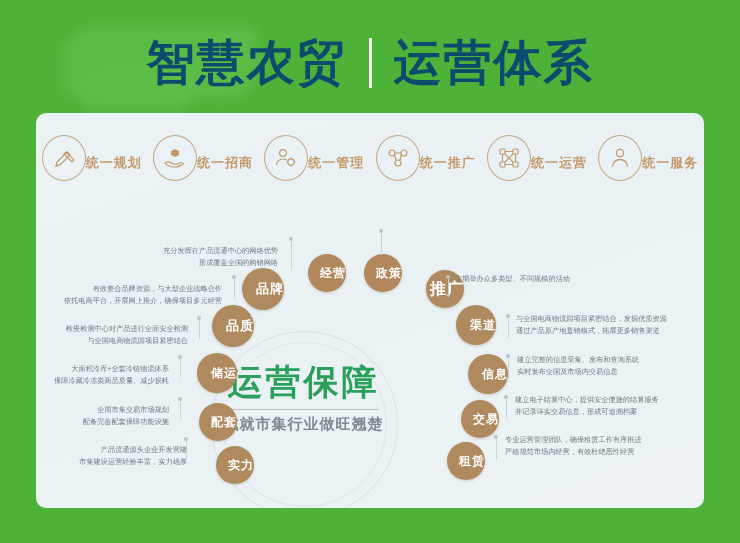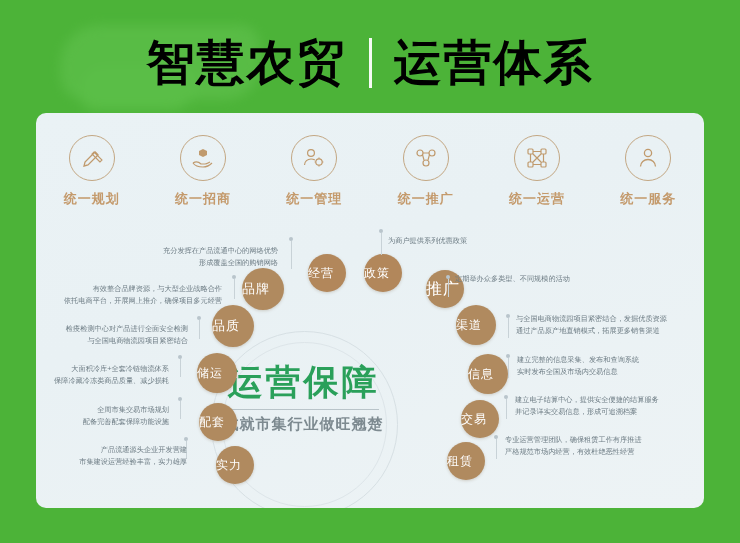--- a/index.html
+++ b/index.html
@@ -20,38 +20,38 @@
   }
   .watermark:after{
     content:"";position:absolute;left:20px;top:40px;width:120px;height:45px;
     background:#5fc24c;border-radius:30px 18px 40px 20px;
   }
   .title-wrap{
     position:absolute;left:0;top:28px;width:740px;height:70px;
     display:flex;align-items:center;justify-content:center;
   }
   .title-main,.title-sub{
-    color:#000000;font-size:48px;font-weight:bold;letter-spacing:2px;
+    color:#0c4a6e;font-size:48px;font-weight:bold;letter-spacing:2px;
     line-height:58px;white-space:nowrap;
   }
   .title-divider{
     width:3px;height:50px;background:#ffffff;margin:0 22px;opacity:.95;
   }
   
   .card{
     position:absolute;left:36px;top:113px;width:668px;height:395px;
     background:linear-gradient(160deg,#eaf2f5 0%,#e9f1f4 40%,#edf3f5 100%);
     border-radius:10px;
   }
   
   .icon-row{
     position:absolute;left:0;top:22px;width:668px;height:90px;
     display:flex;justify-content:space-around;align-items:flex-start;
   }
-  .icon-item{width:100px;display:flex;flex-direction:column;align-items:center;}
+  .icon-item{width:100px;display:flex;flex-direction:row;align-items:center;}
   .icon-circle{
     width:44px;height:44px;border-radius:50%;
     border:1.4px solid #c3a783;
     display:flex;align-items:center;justify-content:center;
     color:#c09a6d;
   }
   .icon-circle svg{display:block;}
   .icon-label{
     margin-top:9px;font-size:13px;color:#c49a6c;letter-spacing:1px;
     font-weight:bold;white-space:nowrap;
@@ -74,22 +74,22 @@
   }
   .center-rule{
     width:150px;height:1px;background:#b9c4c9;margin:6px auto 5px auto;
   }
   .center-sub{
     font-size:15px;color:#7d8a90;letter-spacing:1px;font-weight:bold;
   }
   
   .bubble{
     position:absolute;border-radius:50%;
-    display:flex;align-items:center;justify-content:flex-start;
-    color:#ffffff;font-weight:normal;letter-spacing:1px;
+    display:flex;align-items:center;justify-content:flex-end;
+    color:#ffffff;font-weight:bold;letter-spacing:1px;
     background:#b08a5f;
     box-shadow:0 1px 3px rgba(120,95,65,.25);
   }
   
   .note{
     position:absolute;font-size:7.2px;line-height:12px;color:#6d7c84;
     white-space:nowrap;
   }
   .note.right{text-align:right;margin-top:10px;}
   .note.left{text-align:left;}
@@ -281,21 +281,20 @@
   <div class="note right" style="left:0px;top:281px;width:133px;">
     <div>全周市集交易市场规划</div>
     <div>配备完善配套保障功能设施</div>
   </div>
   <div class="note right" style="left:12px;top:321px;width:139px;">
     <div>产品流通源头企业开发营建</div>
     <div>市集建设运营经验丰富，实力雄厚</div>
   </div>
 
   <div class="note left" style="left:352px;top:122px;width:300px;">
-    <div>为商户提供系列优惠政策</div>
   </div>
   <div class="note left" style="left:419px;top:160px;width:240px;">
     <div>定期举办众多类型、不同规模的活动</div>
   </div>
   <div class="note left" style="left:480px;top:200px;width:188px;">
     <div>与全国电商物流园项目紧密结合，发掘优质资源</div>
     <div>通过产品原产地直销模式，拓展更多销售渠道</div>
   </div>
   <div class="note left" style="left:481px;top:241px;width:188px;">
     <div>建立完整的信息采集、发布和查询系统</div>

